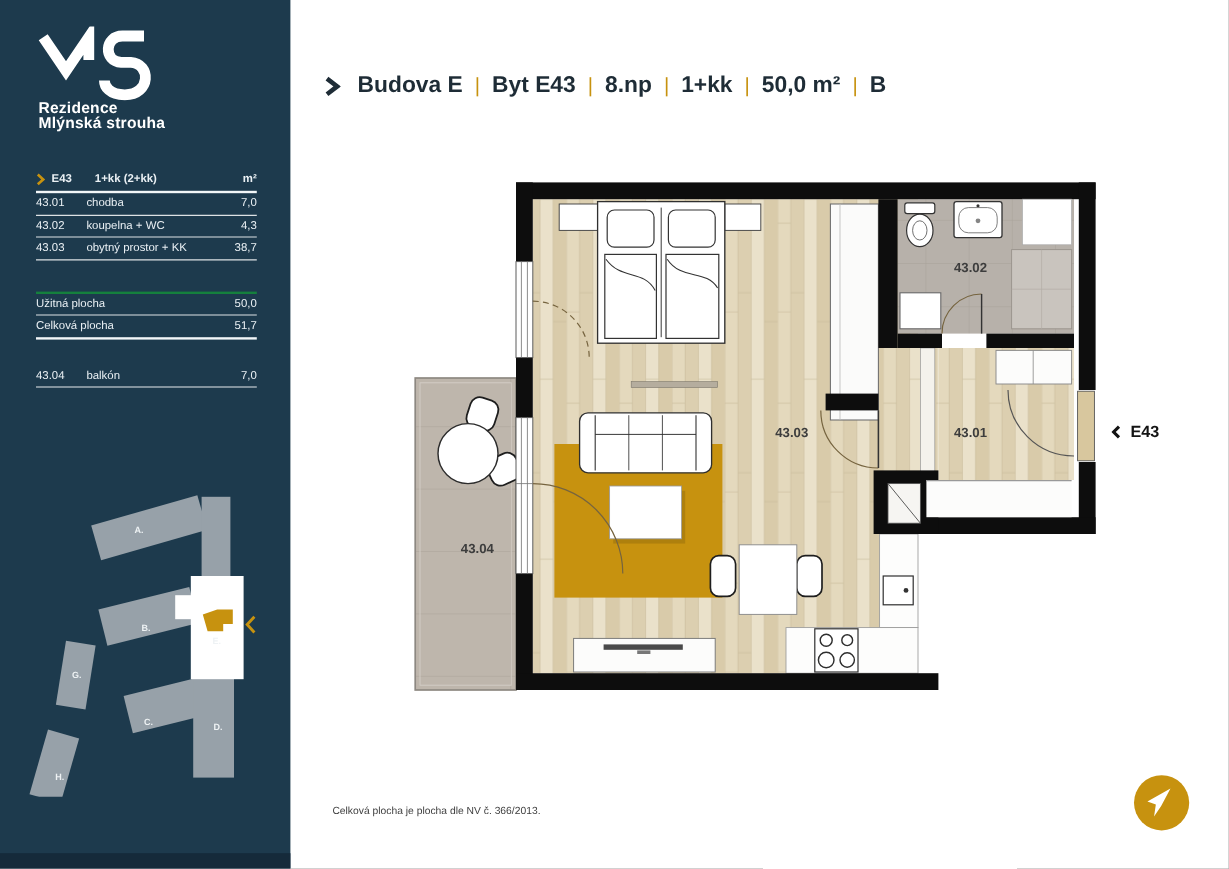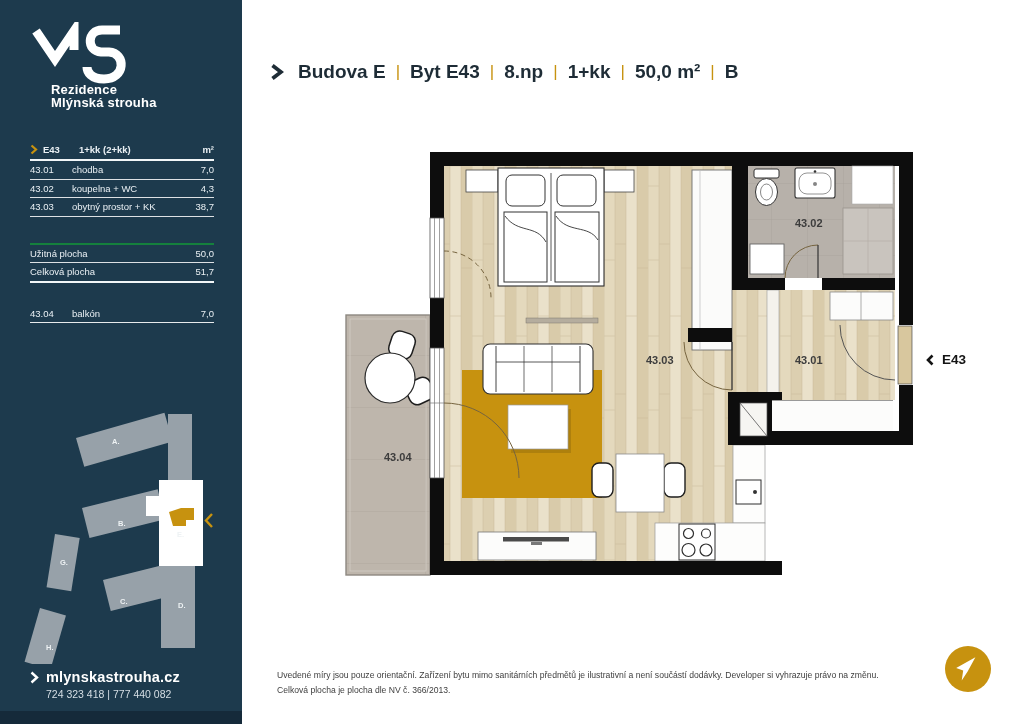--- a/index.html
+++ b/index.html
@@ -2,21 +2,21 @@
 <html><head>
 <meta charset="utf-8">
 <style>
   html,body{margin:0;padding:0;background:#888;}
   .page{position:relative;width:1024px;height:724px;background:#ffffff;overflow:hidden;
         font-family:"Liberation Sans","DejaVu Sans",sans-serif;}
   
   .sidebar{position:absolute;left:0;top:0;width:242px;height:724px;background:#1d3a4d;}
   .footer-strip{position:absolute;left:0;bottom:0;width:242px;height:13px;background:#152a3a;}
   .logo-mark{position:absolute;left:30px;top:22px;}
-  .logo-text{position:absolute;left:32px;color:#ffffff;font-weight:bold;font-size:13px;letter-spacing:.2px;margin-left:19px;}
+  .logo-text{position:absolute;left:32px;color:#ffffff;font-weight:bold;font-size:13px;letter-spacing:.2px;}
   .logo-text.l1{top:82px;}
   .logo-text.l2{top:95px;}
   
   .unit-table{position:absolute;left:30px;top:140px;width:184px;color:#eaf0f4;font-size:9.5px;}
   .t-head{display:flex;align-items:center;height:19px;font-weight:bold;border-bottom:2px solid #f2f6f8;}
   .t-head .chev{margin-right:5px;display:flex;}
   .t-head .unit{width:36px;}
   .t-head .layout{flex:1;}
   .t-head .mcol{}
   .t-row{display:flex;align-items:center;height:17.5px;border-bottom:1px solid rgba(255,255,255,.85);}
@@ -146,31 +146,20 @@
 
       <text x="94" y="36">A.</text>
       <text x="100" y="118">B.</text>
       <text x="42" y="157">G.</text>
       <text x="102" y="196">C.</text>
       <text x="160" y="200">D.</text>
       <text x="28" y="242">H.</text>
       <text x="159" y="129">E.</text>
     </svg>
 
-    <div class="contact">
-      <div class="site-row">
-        <span style="display:flex;">
-          <svg width="9" height="13" viewBox="0 0 9 13">
-              <path d="M1.5 1.5 L7 6.5 L1.5 11.5" fill="none" stroke="#ffffff" stroke-width="2.4"></path>
-            </svg>
-        </span>
-        <span class="web">mlynskastrouha.cz</span>
-      </div>
-      <div class="phones">724 323 418 | 777 440 082</div>
-    </div>
 
     <div class="footer-strip"></div>
   </aside>
 
   <div class="main-header">
     <span class="chev">
       <svg width="14" height="18" viewBox="0 0 14 18">
           <path d="M2.5 2.5 L11 9 L2.5 15.5" fill="none" stroke="#1e2c36" stroke-width="3.8"></path>
         </svg>
     </span>
@@ -364,21 +353,20 @@
     <span style="display:flex;">
       <svg width="8" height="12" viewBox="0 0 8 12">
           <path d="M6.5 1.5 L2 6 L6.5 10.5" fill="none" stroke="#141414" stroke-width="2.6"></path>
         </svg>
     </span>
     <span>E43</span>
   </div>
 
 
   <div class="disclaimer">
-    <div>Uvedené míry jsou pouze orientační. Zařízení bytu mimo sanitárních předmětů je ilustrativní a není součástí dodávky. Developer si vyhrazuje právo na změnu.</div>
     <div>Celková plocha je plocha dle NV č. 366/2013.</div>
   </div>
 
   <button class="nav-btn">
     <svg width="46" height="46" viewBox="0 0 46 46">
       <path d="M33 7 L7 21.5 L16.5 25 L14.5 38.5 L22.5 26.5 Z" fill="#ffffff"></path>
     </svg>
   </button>
 
 </div>

